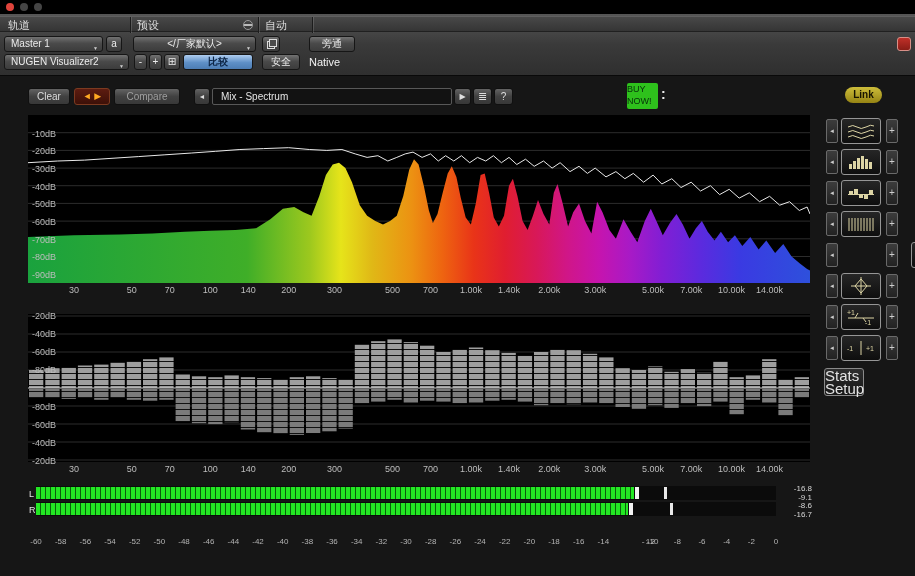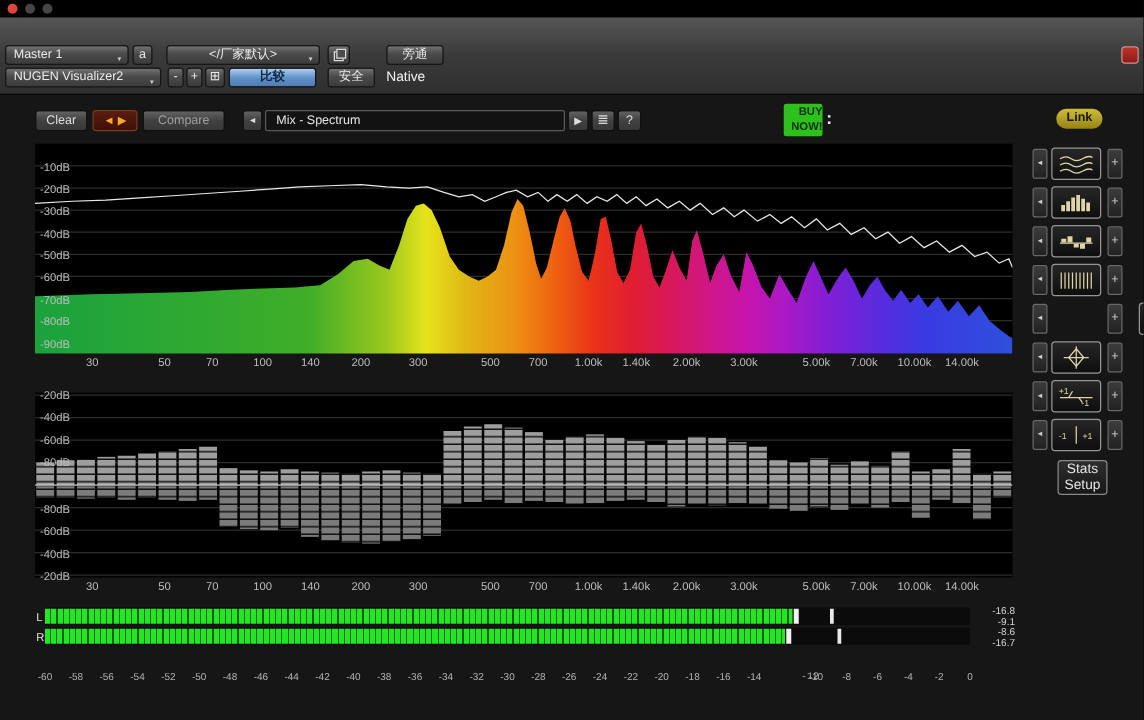--- a/index.html
+++ b/index.html
@@ -27,34 +27,43 @@
 .scalelab{position:absolute;top:0;font-size:8px;color:#b3b3b3;transform:translateX(-50%)}
 .mval{position:absolute;left:772px;width:40px;text-align:right;font-size:8px;color:#d6d6d6}
 .mrow{position:absolute;left:36px;width:740px;height:14px;background:#0b0b0b}
 .mfill{position:absolute;left:0;top:1px;height:12px;background:repeating-linear-gradient(90deg,#23e723 0px,#23e723 4px,#0c5c0c 4px,#0c5c0c 5px)}
 .mcap{position:absolute;top:1px;width:4px;height:12px;background:#f2f2f2}
 .mpeak{position:absolute;top:1px;width:3px;height:12px;background:#e8e8e8}
 .chlab{position:absolute;font-size:9px;color:#e2e2e2}
 .sbarrow{position:absolute;width:12px;height:24px;background:linear-gradient(#3c3c3c,#222);border:1px solid #6a6a6a;border-radius:2px;color:#cfcfcf;font-size:6px;line-height:22px;text-align:center}
 .sbmain{position:absolute;width:40px;height:26px;background:linear-gradient(#262626,#0e0e0e);border:1px solid #969696;border-radius:3px}
 .sbplus{position:absolute;width:12px;height:24px;background:linear-gradient(#3c3c3c,#222);border:1px solid #6a6a6a;border-radius:2px;color:#cfcfcf;font-size:10px;line-height:22px;text-align:center}
-#statsbtn{position:absolute;left:846px;top:368px;width:40px;height:28px;background:linear-gradient(#2e2e2e,#171717);border:1px solid #8a8a8a;border-radius:3px;color:#e3e3e3;font-size:11px;line-height:13px;text-align:center}
+#statsbtn{position:absolute;left:824px;top:368px;width:40px;height:28px;background:linear-gradient(#2e2e2e,#171717);border:1px solid #8a8a8a;border-radius:3px;color:#e3e3e3;font-size:15px;line-height:13px;}
 </style>
 </head>
 <body>
 
 <div id="app">
 
   <div id="titlebar">
     <div class="dot" style="left:6px;background:#e0443c"></div>
     <div class="dot" style="left:20px;background:#454545"></div>
     <div class="dot" style="left:34px;background:#454545"></div>
   </div>
 
   <div id="hostbar">
+    <div id="strip">
+      <span class="striplabel" style="left:8px">轨道</span>
+      <div class="vsep" style="left:130px"></div>
+      <span class="striplabel" style="left:137px">预设</span>
+      <div style="position:absolute;left:243px;top:3px;width:10px;height:10px;border:1px solid #9a9a9a;border-radius:50%;background:linear-gradient(transparent 42%,#bbb 42%,#bbb 58%,transparent 58%)"></div>
+      <div class="vsep" style="left:258px"></div>
+      <span class="striplabel" style="left:265px">自动</span>
+      <div class="vsep" style="left:312px"></div>
+    </div>
 
     <div class="hbtn" style="left:4px;top:22px;width:99px">
       <span class="ddtxt">Master 1</span>
       <span class="ddarr">▼</span>
     </div>
     <div class="hbtn" style="left:106px;top:22px;width:16px">a</div>
     <div class="hbtn" style="left:133px;top:22px;width:123px">
       <span>&lt;/厂家默认&gt;</span>
       <span class="ddarr">▼</span>
     </div>
@@ -82,21 +91,21 @@
   <div class="pbtn" style="left:74px;width:36px;background:linear-gradient(#5c1c10,#3d1008);border-color:#7c3a20;color:#ffaa22;font-size:9px;font-weight:bold"><span>◄ ▶</span></div>
   <div class="pbtn" style="left:114px;width:66px;color:#9f9f9f">Compare</div>
   <div class="pbtn" style="left:194px;width:16px;font-size:7px"><span>◄</span></div>
   <div style="position:absolute;left:212px;top:88px;width:240px;height:17px;background:#121212;border:1px solid #585858;border-radius:2px;color:#e4e4e4;font-size:10px;line-height:15px">
     <span style="position:absolute;left:8px">Mix - Spectrum</span>
   </div>
   <div class="pbtn" style="left:454px;width:17px;font-size:8px"><span>▶</span></div>
   <div class="pbtn" style="left:473px;width:19px;font-size:11px"><span>≣</span></div>
   <div class="pbtn" style="left:494px;width:19px">?</div>
 
-  <div style="position:absolute;left:627px;top:83px;width:31px;height:26px;background:#2ec11c;border-radius:2px;color:#07300a;font-size:9px;font-weight:bold;line-height:12px;text-align:right">
+  <div style="position:absolute;left:627px;top:83px;width:31px;height:26px;background:#2ec11c;border-radius:2px;color:#07300a;font-size:9px;font-weight:normal;line-height:12px;text-align:left">
     <span style="display:block">BUY</span>
     <span style="display:block">NOW!</span>
   </div>
   <span style="position:absolute;left:661px;top:86px;font-size:14px;font-weight:bold;color:#ededed">:</span>
   <div style="position:absolute;left:845px;top:87px;width:37px;height:16px;background:linear-gradient(#cdbd3a,#968414);border-radius:8px;color:#181400;font-size:10px;font-weight:bold;line-height:15px;text-align:center">Link</div>
 
   <div class="panel" style="left:28px;top:115px;width:782px;height:168px">
     <div id="spec-svg" class="fill"><svg width="782" height="168">
           <defs>
             <linearGradient id="rb" x1="0" y1="0" x2="1" y2="0">

